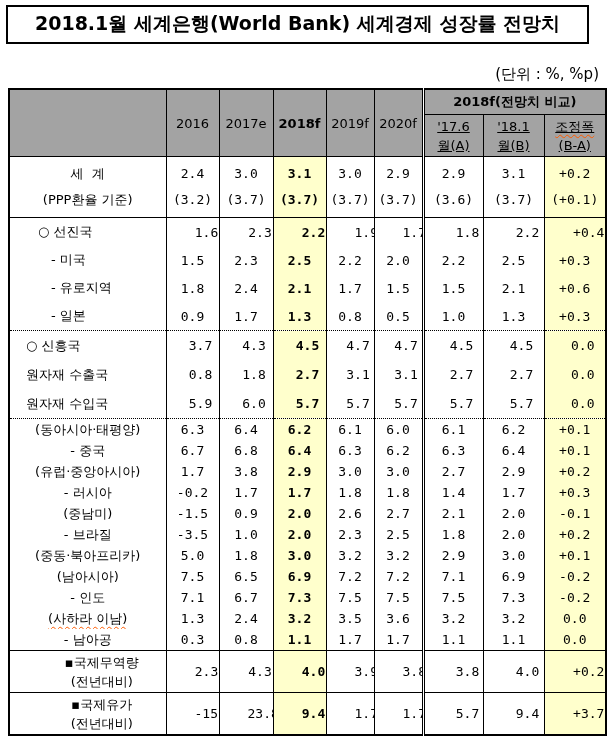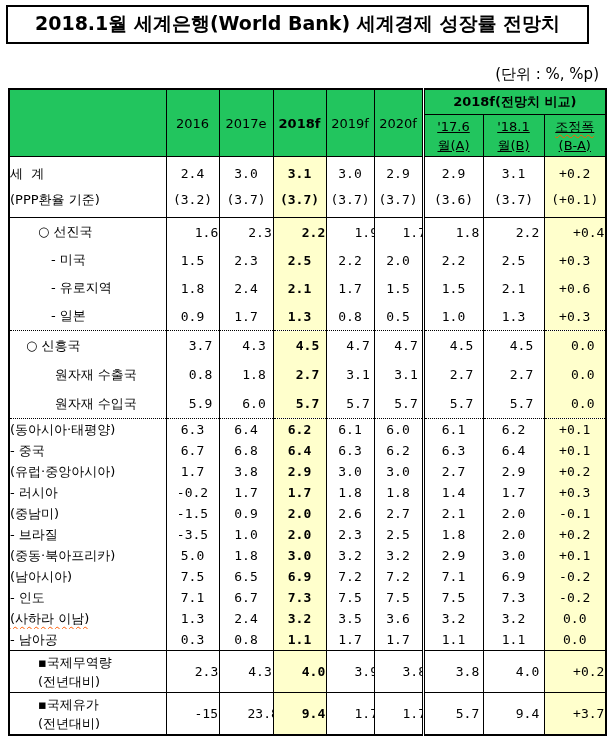--- a/index.html
+++ b/index.html
@@ -18,21 +18,21 @@
   }
   .unit-note{
     text-align:right;font-size:15px;margin:21px 8px 4px 0;
   }
   table{
     margin-left:8px;border-collapse:collapse;table-layout:fixed;
     width:597px;border:2px solid #000;
   }
   th,td{padding:0;vertical-align:middle;overflow:hidden;}
   th{
-    background:#22c55e;font-weight:normal;font-size:13px;
+    background:#a3a3a3;font-weight:normal;font-size:13px;
     border-left:1px solid #000;border-bottom:1px solid #000;
   }
   th.first{border-left:none;}
   th.bold{font-weight:bold;}
   th.cmp-top{height:24px;}
   th.sub{height:41px;line-height:19px;text-decoration:underline;}
   td{border-left:1px solid #000;font-size:13px;}
   td.lbl{border-left:none;white-space:pre;}
   td.val{
     text-align:center;
@@ -44,24 +44,24 @@
   .b{font-weight:bold;}
   tr.st td{border-top:1px solid #000;padding-left:28px;}
   tr.dt td{border-top:1px dotted #000;}
   tr.g-world td{height:60px;}
   tr.g-adv td{height:28px;}
   tr.g-emg td{height:29px;padding-left:16px;}
   tr.g-reg td{height:21px;}
   tr.g-trade td{height:41px;}
   tr.g-world td div{line-height:26px;}
   tr.g-trade td div{line-height:19px;}
-  .ac{text-align:left;margin-left:12px;}
+  .ac{text-align:center;margin-left:12px;}
   .l1{text-align:left;padding-left:7px;}
   .l2{text-align:left;padding-left:41px;}
-  .l3{text-align:center;padding-left:31px;}
+  .l3{text-align:left;padding-left:31px;}
   .wavy{
     text-decoration:underline;
     text-decoration-style:wavy;
     text-decoration-color:#ff5a00;
     text-decoration-thickness:1px;
     text-underline-offset:3px;
   }
 </style>
 </head>
 <body>

